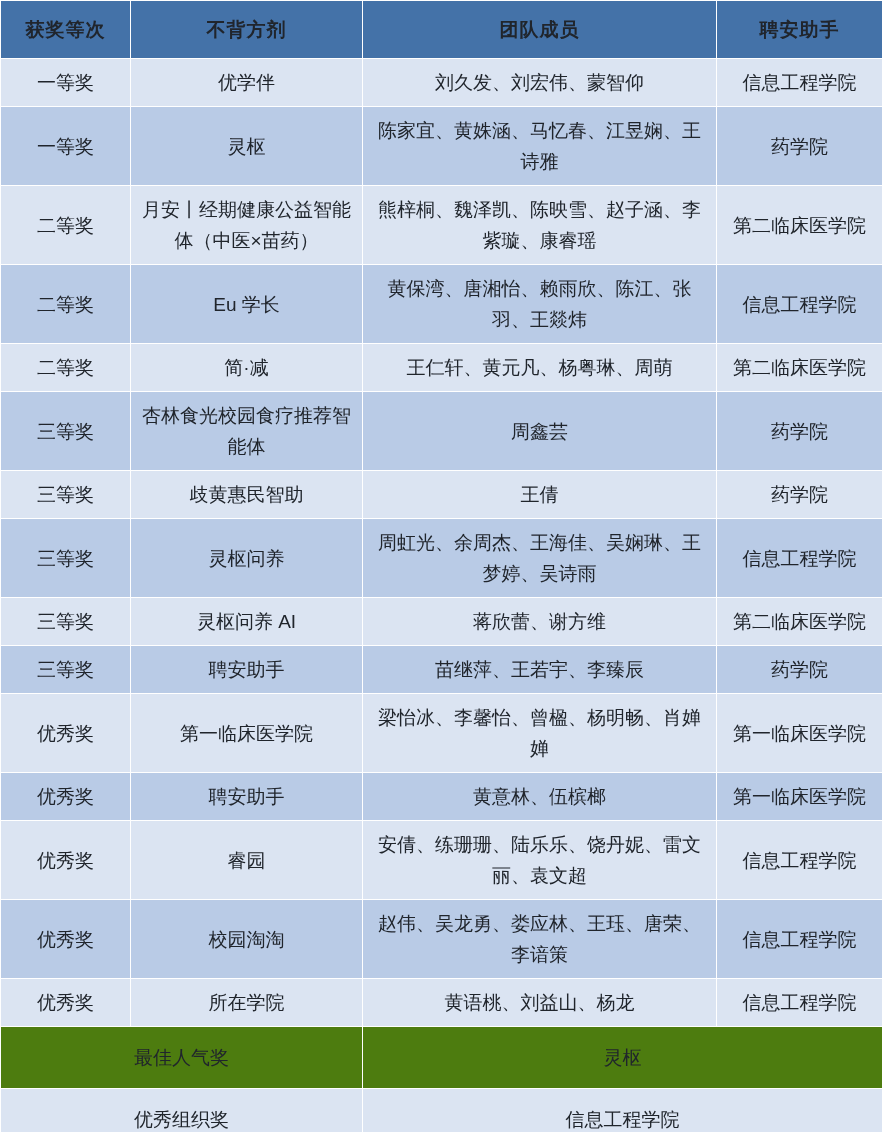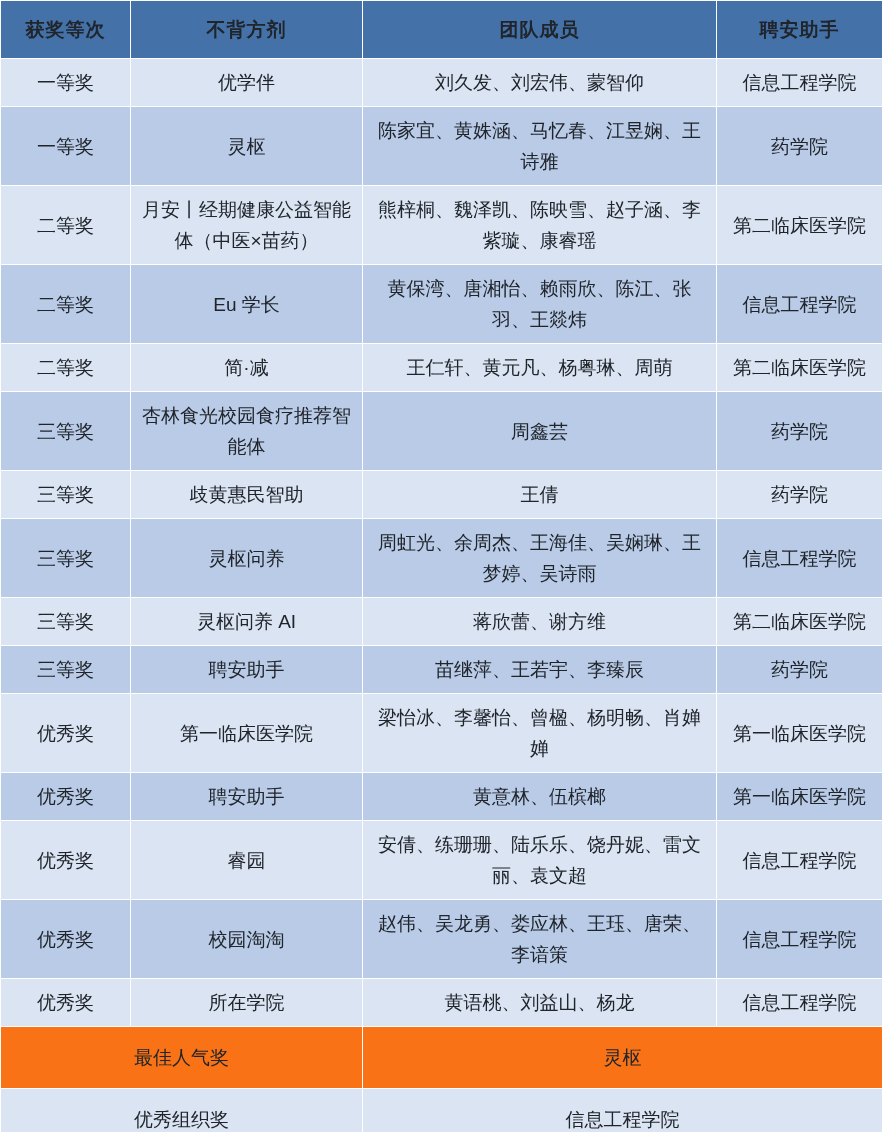--- a/index.html
+++ b/index.html
@@ -37,21 +37,21 @@
     color: #ffffff;
     font-weight: bold;
     font-size: 21px;
     height: 58px;
     letter-spacing: 1px;
     margin-top: 24px;
   }
   tbody tr.odd td { background: #dbe4f2; }
   tbody tr.even td { background: #b9cbe6; }
   tbody tr.special td {
-    background: #f97316;
+    background: #4d7c0f;
     height: 62px;
     font-size: 19px;
   }
   tbody tr.special.alt td { background: #dbe4f2; }
 </style>
 </head>
 <body>
 
 <table id="award-table">
   <colgroup>

